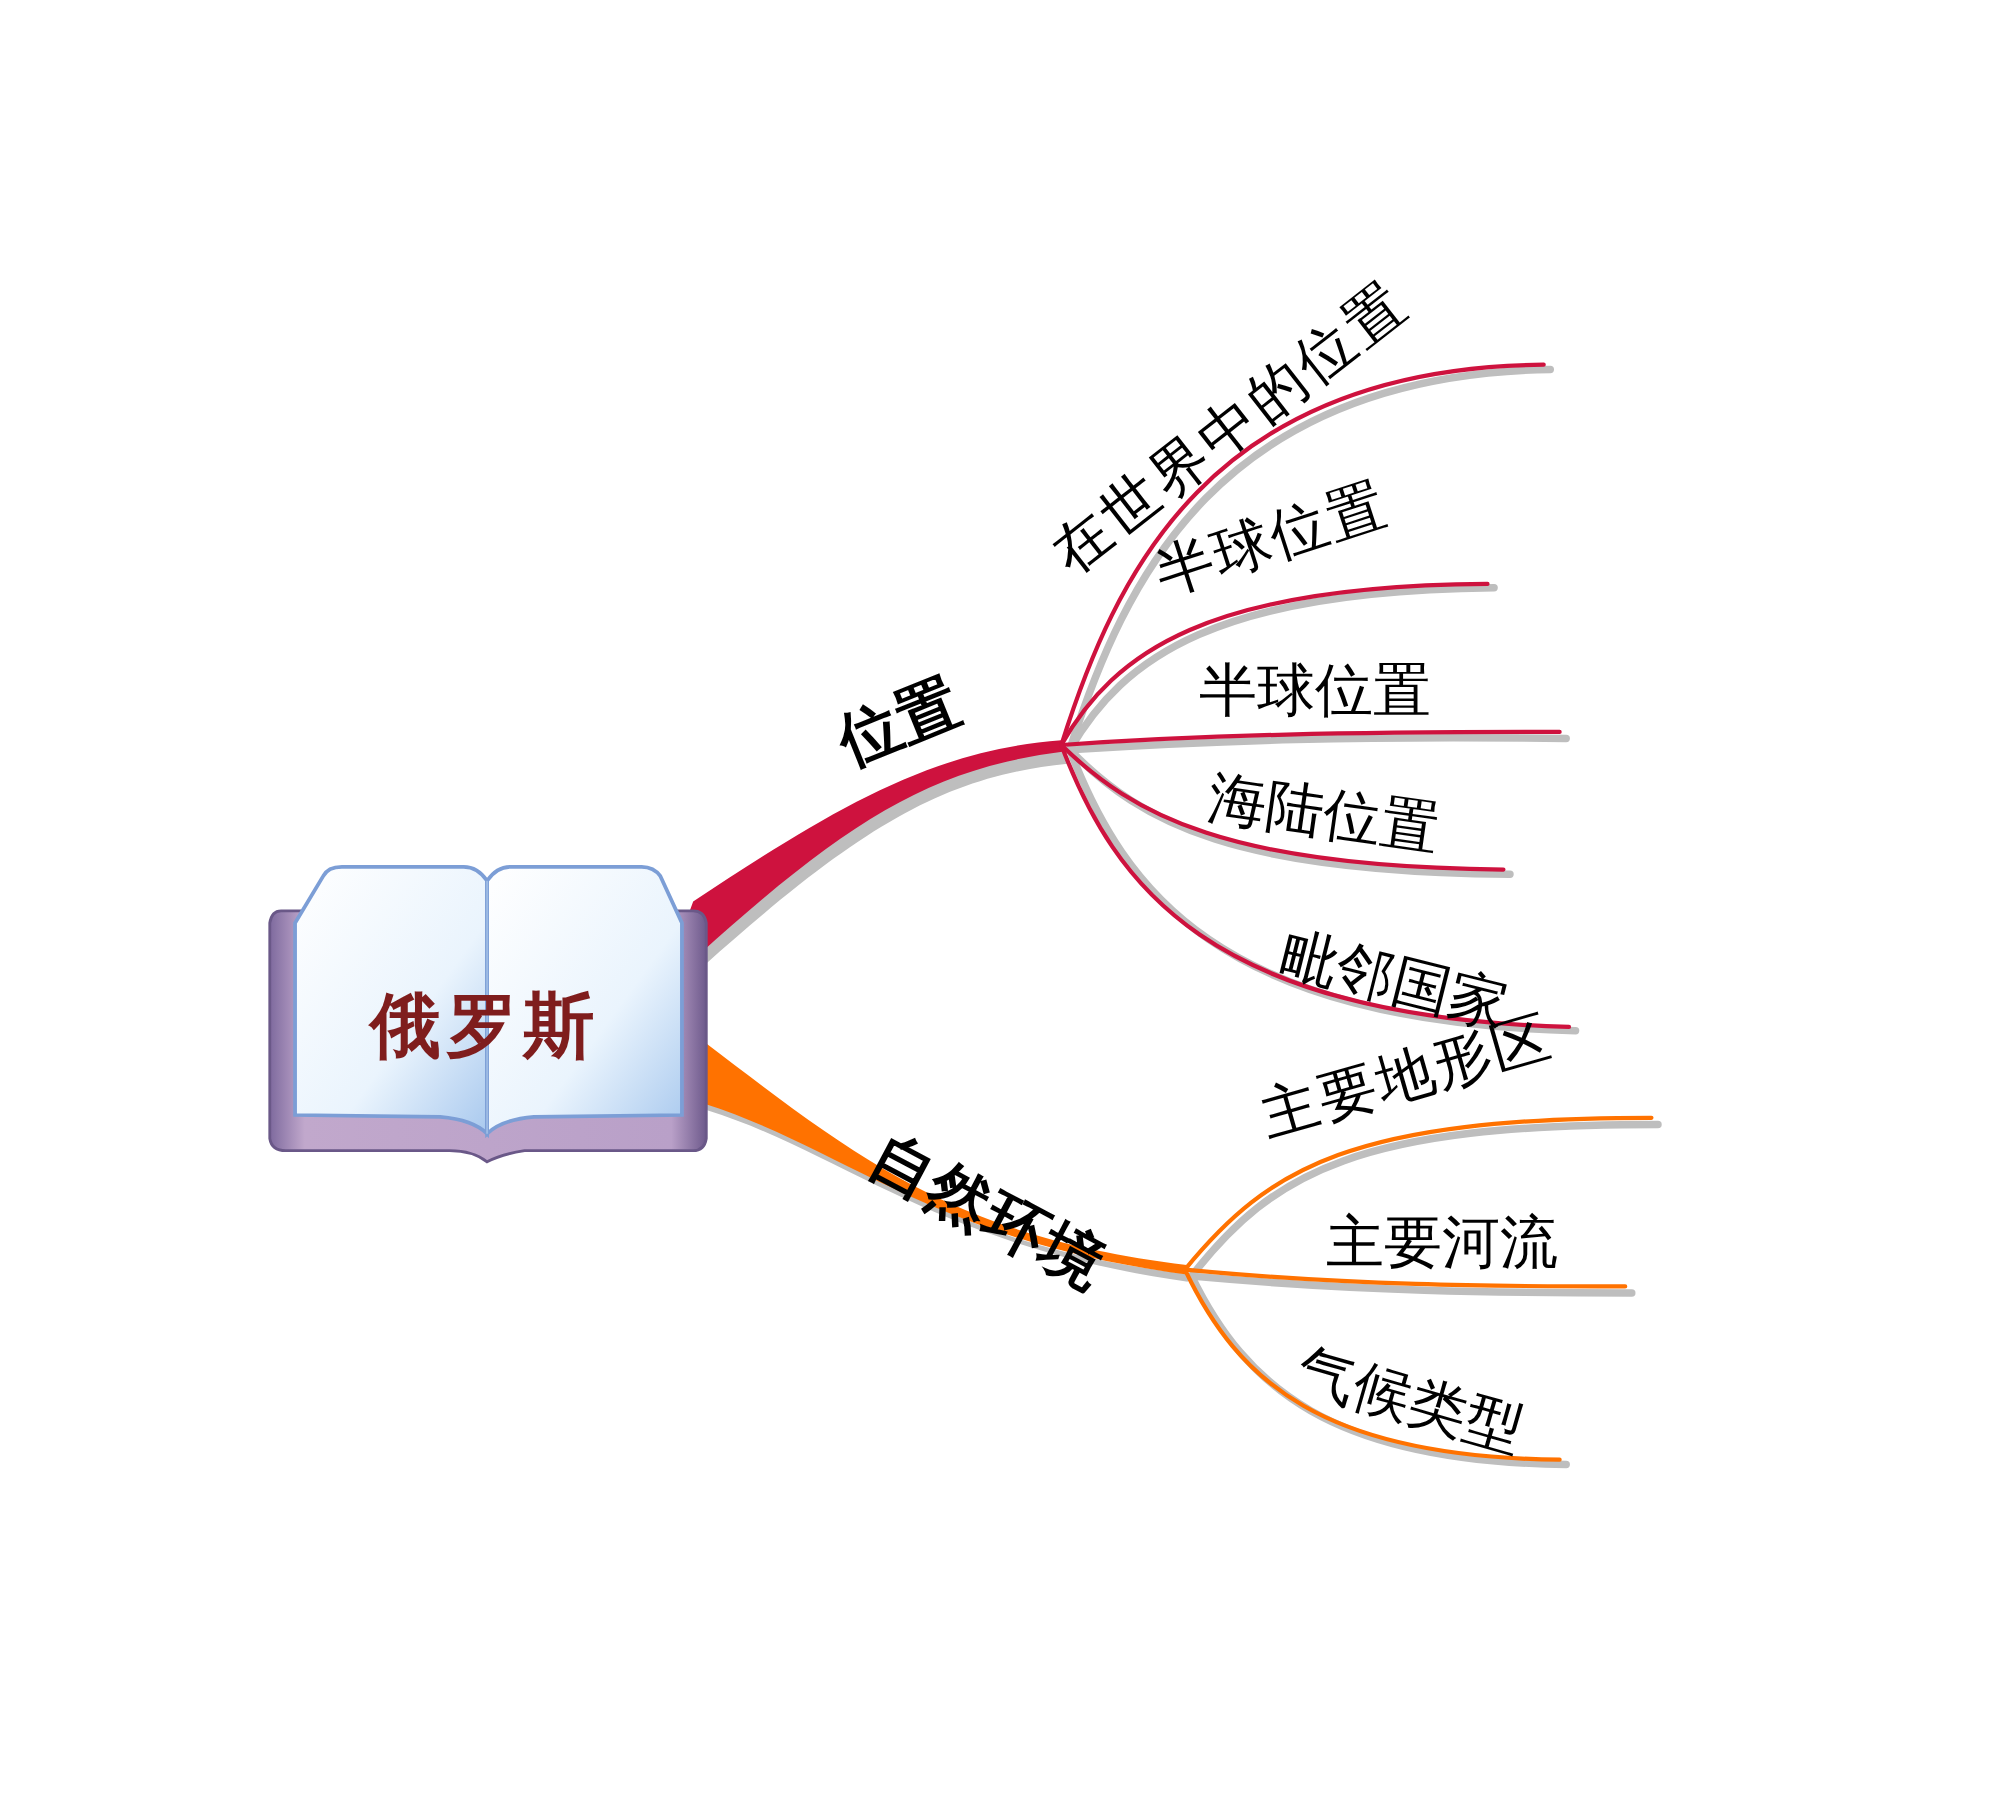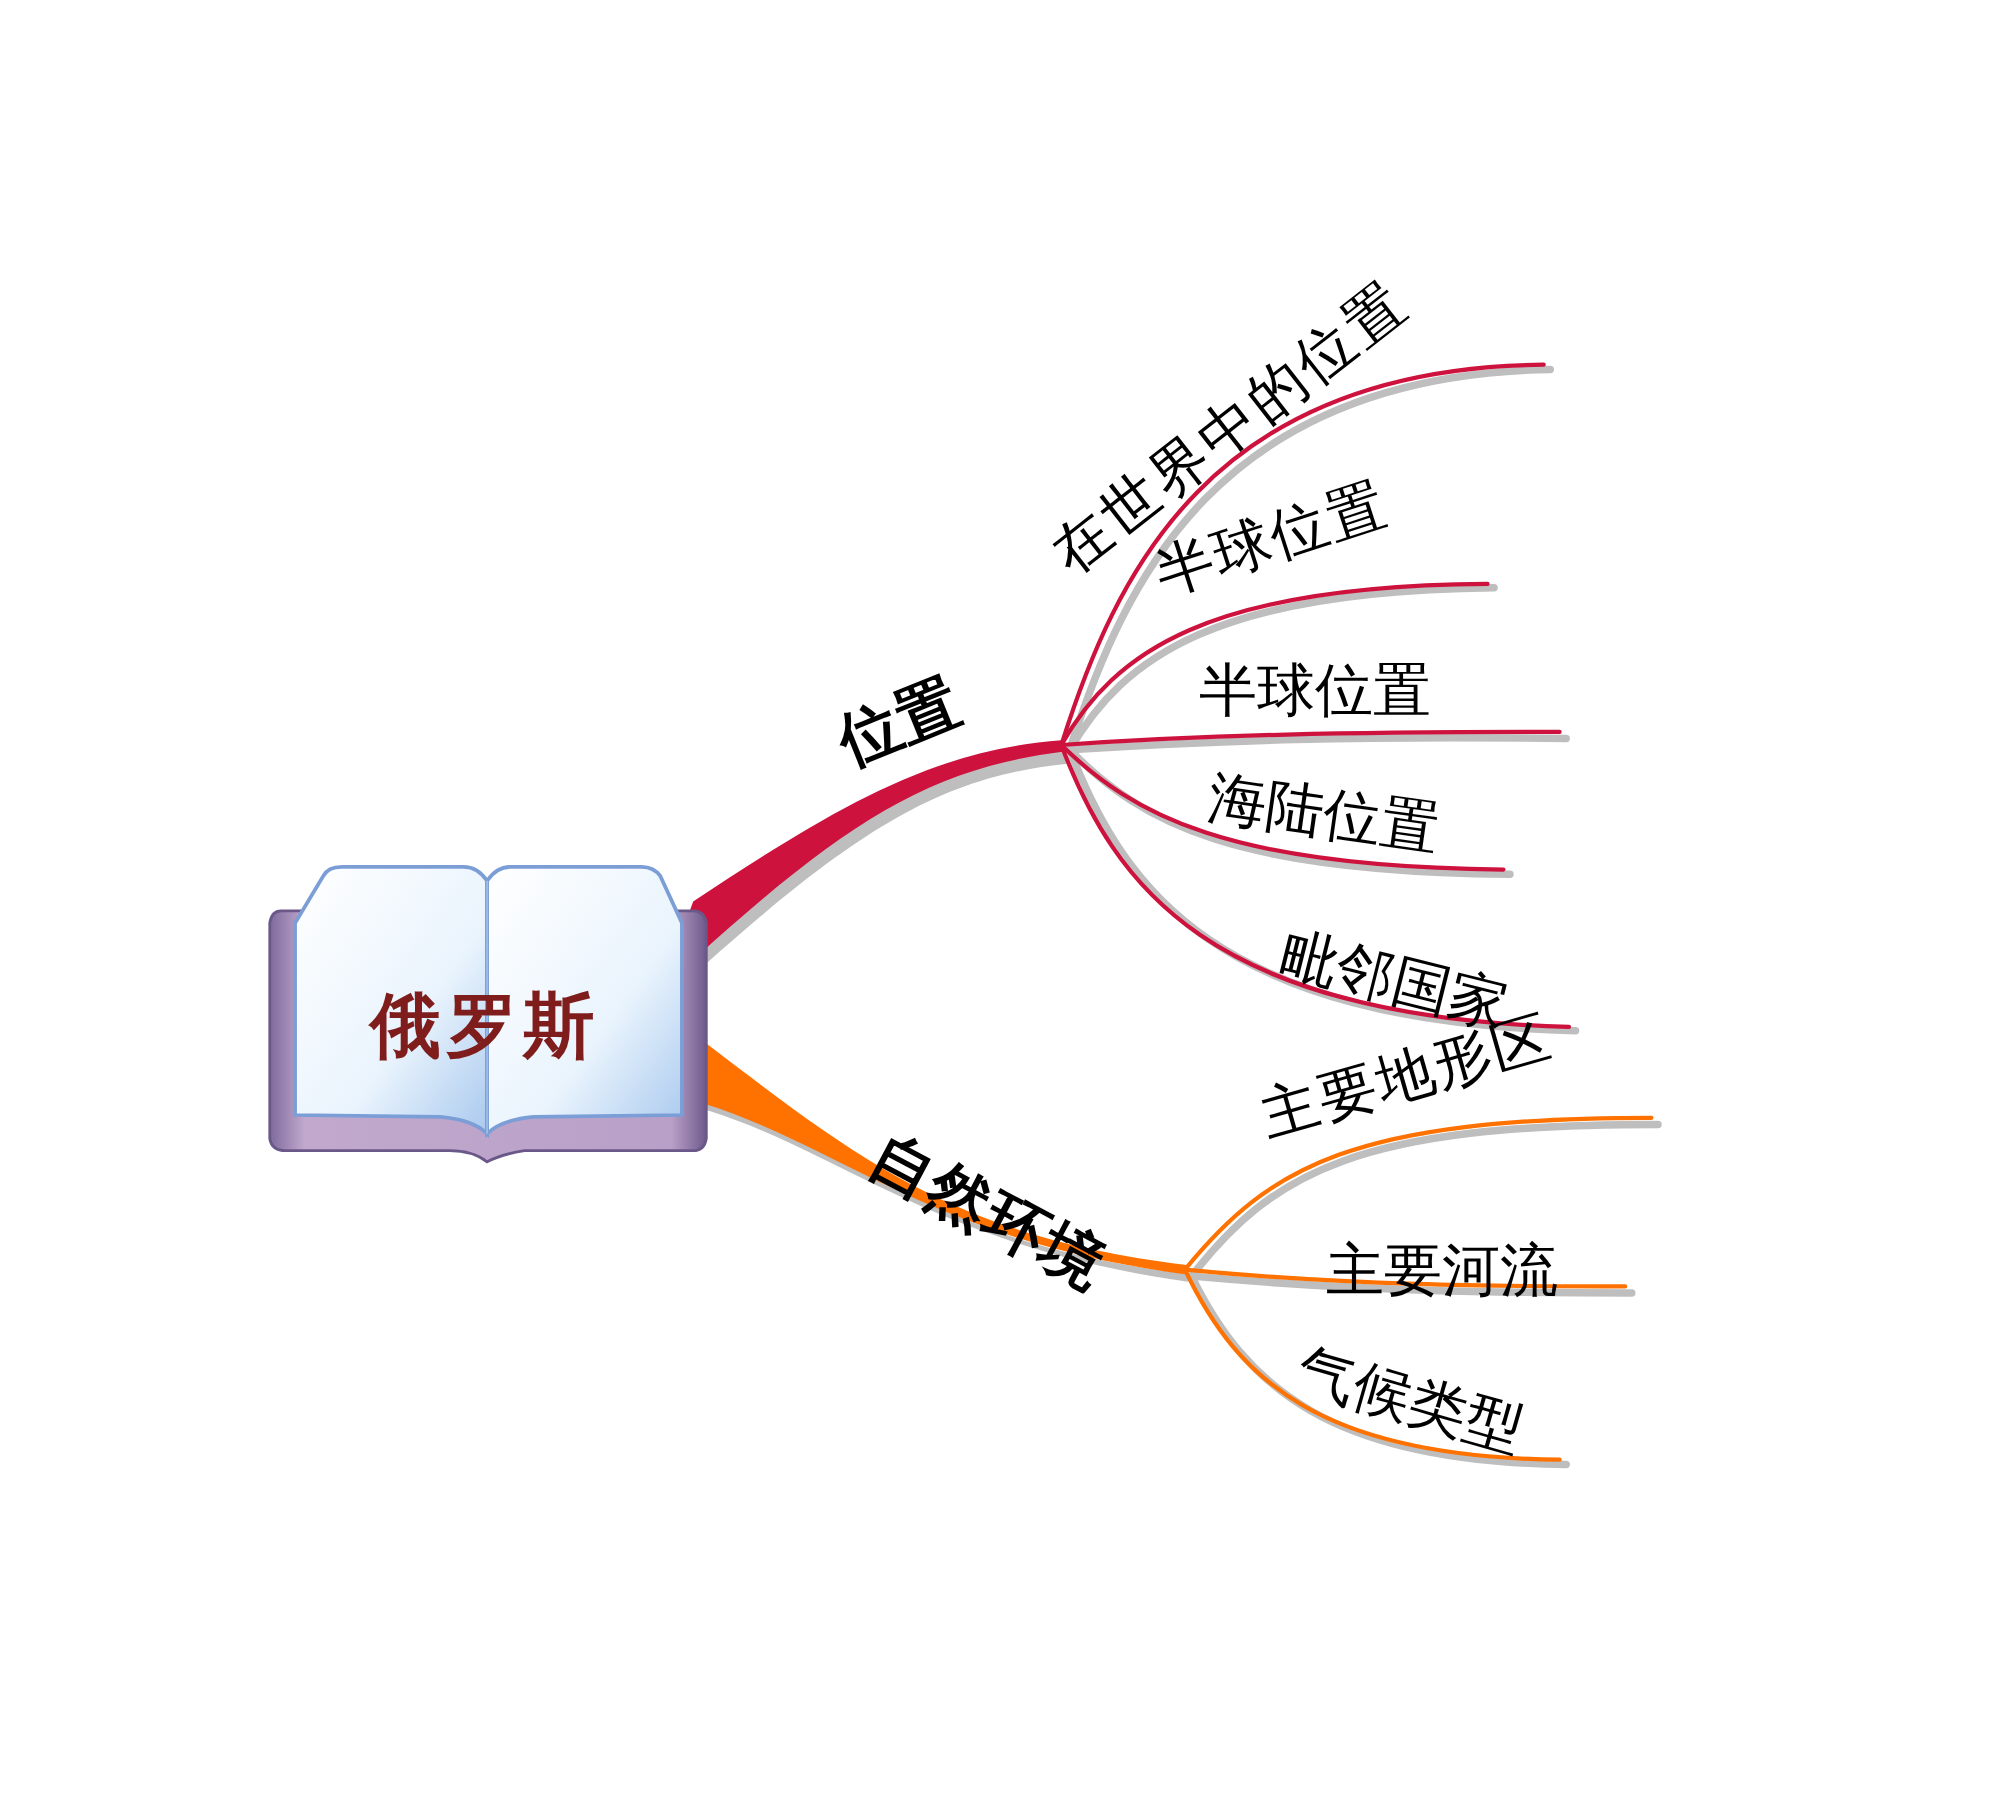--- a/index.html
+++ b/index.html
@@ -84,15 +84,15 @@
 <div class="lbl main" style="left:853px; top:712px; transform: rotate(-22deg);">位置</div>
 <div class="lbl main" style="left:890px; top:1124px; transform: rotate(28deg); transform-origin:left top; letter-spacing:1.9px;">自然环境</div>
 
 <div class="lbl sub" style="left:1077px; top:525px; transform: rotate(-38deg); letter-spacing:3.7px;">在世界中的位置</div>
 <div class="lbl sub" style="left:1166px; top:545px; transform: rotate(-18deg); letter-spacing:1.9px;">半球位置</div>
 <div class="lbl sub" style="left:1199px; top:661px;">半球位置</div>
 <div class="lbl sub" style="left:1213px; top:768px; transform: rotate(8deg); transform-origin:left top;">海陆位置</div>
 <div class="lbl sub" style="left:1288px; top:923px; transform: rotate(14deg); transform-origin:left top;">毗邻国家</div>
 
 <div class="lbl sub" style="left:1270px; top:1087px; transform: rotate(-16deg); letter-spacing:1.9px;">主要地形区</div>
-<div class="lbl sub" style="left:1326px; top:1213px;margin-top:28px;">主要河流</div>
+<div class="lbl sub" style="left:1326px; top:1213px;">主要河流</div>
 <div class="lbl sub" style="left:1307px; top:1340px; transform: rotate(16deg); transform-origin:left top;">气候类型</div>
 
 
 </body></html>

